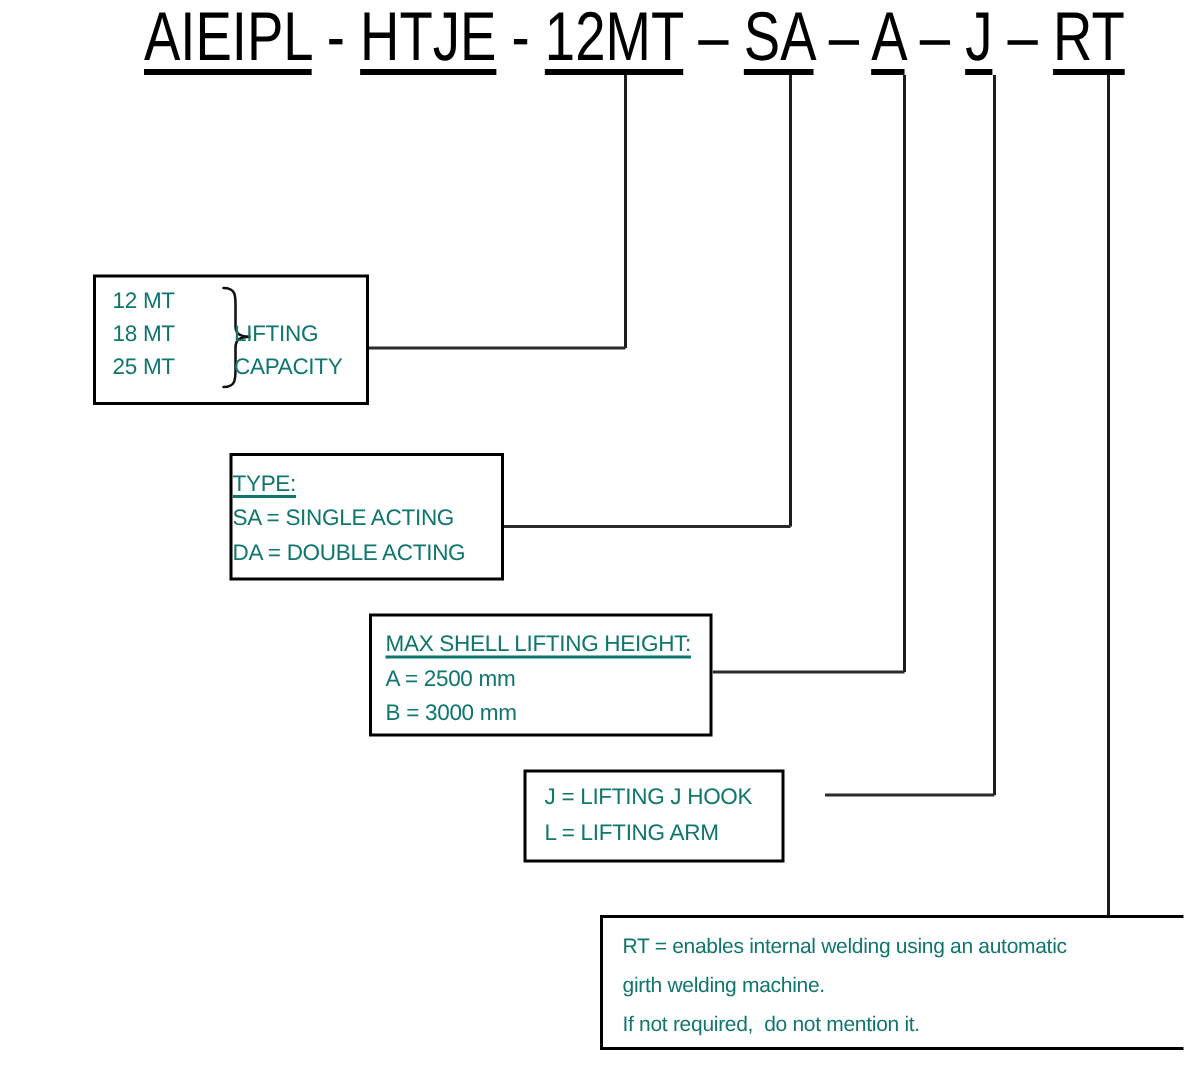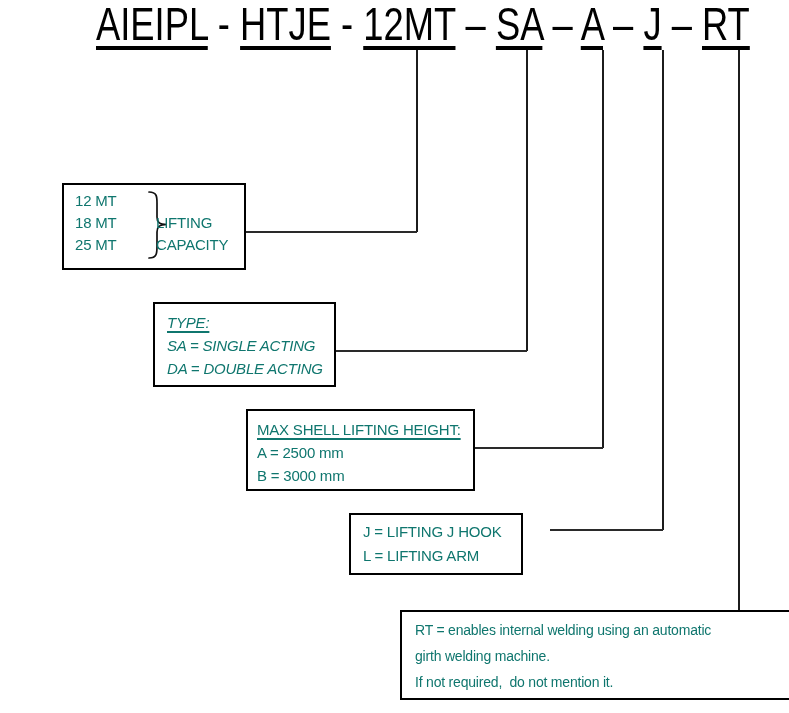--- a/index.html
+++ b/index.html
@@ -50,21 +50,21 @@
   }
   .nbox .line { white-space: pre; }
   .nbox .heading {
     text-decoration: underline;
     text-decoration-thickness: 1.5px;
     text-underline-offset: 3px;
   }
 
   .box-type .inner,
   .box-height .inner { padding: 7px 0 0 0; line-height: 23px; }
-  .box-type .inner { padding-left: 12px; font-style: italic; }
+  .box-type .inner { padding-left: 0; }
   .box-height .inner { padding-left: 9px; }
   .box-hook .inner { padding: 5px 0 0 12px; line-height: 24px; }
   .box-rt .inner { padding: 5px 0 0 13px; line-height: 26px; font-size: 14px; }
 
   
   .opts { position: absolute; left: 11px; top: 5px; line-height: 22px; }
   .brace-wrap { position: absolute; left: 82px; top: 5px; }
   .cap-label { position: absolute; left: 92px; top: 27px; line-height: 22px; }
 </style>
 </head>

